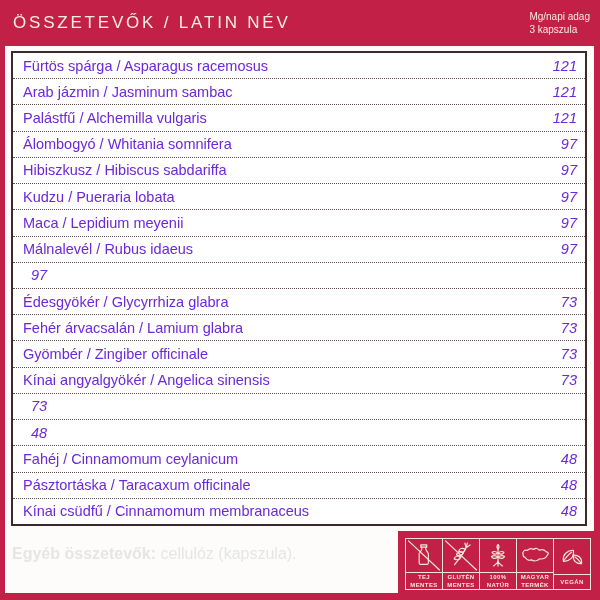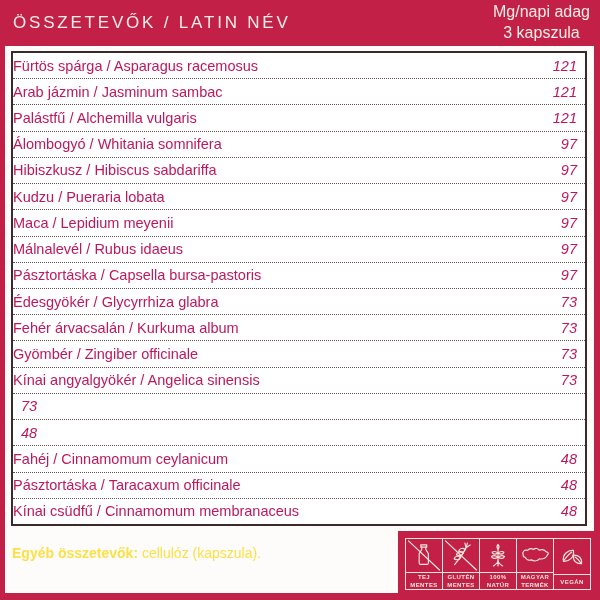--- a/index.html
+++ b/index.html
@@ -15,49 +15,49 @@
   .header {
     position:absolute; top:0; left:0; right:0; height:46px;
     display:flex; align-items:center; justify-content:space-between;
     padding:0 10px 0 13px;
     color:#f6ede3;
   }
   .header-title {
     font-size:17px; letter-spacing:2.8px; font-weight:400;
   }
   .header-dose {
-    text-align:center; font-size:16px; line-height:1.3;
+    text-align:left; font-size:10px; line-height:1.3;
   }
   
   .white-area {
     position:absolute; top:46px; left:5px; right:6px; bottom:7px;
     background:#fdfcfb;
   }
   
   .table {
     position:absolute; top:5px; left:6px; width:576px; height:475px;
     border:2px solid #3b2a2a;
     background:#ffffff;
     display:flex; flex-direction:column;
   }
   .row {
     flex:1;
     display:flex; align-items:center; justify-content:space-between;
-    padding:0 8px 0 0;
+    padding:0 8px 0 10px;
     border-bottom:1px dotted #645050;
-    font-size:14.5px; color:#be185d;
+    font-size:14.5px; color:#6d28d9;
     white-space:nowrap;
   }
   .row:last-child { border-bottom:none; }
   .row-name { overflow:hidden; text-overflow:ellipsis; }
   .row-value { padding-left:8px;font-style:italic; }
   
   .footer-text {
     position:absolute; left:12px; top:545px;
-    font-size:14px; color:#fde047; z-index:2;
+    font-size:16px; color:#e5e5e5; z-index:2;
   }
   .footer-text b { font-weight:bold; }
   
   .badges-panel {
     position:absolute; right:0; bottom:0; width:202px; height:69px;
     background:#c22047; z-index:3;
     padding:7px 9px 10px 7px;
   }
   .badges-grid {
     display:flex; height:100%;
@@ -126,29 +126,28 @@
         </div>
         <div class="row">
           <span class="row-name">Maca / Lepidium meyenii</span>
           <span class="row-value">97</span>
         </div>
         <div class="row">
           <span class="row-name">Málnalevél / Rubus idaeus</span>
           <span class="row-value">97</span>
         </div>
         <div class="row">
-          <span class="row-name">Pásztortáska / Capsella bursa-pastoris</span>
           <span class="row-value">97</span>
         </div>
         <div class="row">
           <span class="row-name">Édesgyökér / Glycyrrhiza glabra</span>
           <span class="row-value">73</span>
         </div>
         <div class="row">
-          <span class="row-name">Fehér árvacsalán / Kurkuma album</span>
+          <span class="row-name">Fehér árvacsalán / Lamium glabra</span>
           <span class="row-value">73</span>
         </div>
         <div class="row">
           <span class="row-name">Gyömbér / Zingiber officinale</span>
           <span class="row-value">73</span>
         </div>
         <div class="row">
           <span class="row-name">Kínai angyalgyökér / Angelica sinensis</span>
           <span class="row-value">73</span>
         </div>

